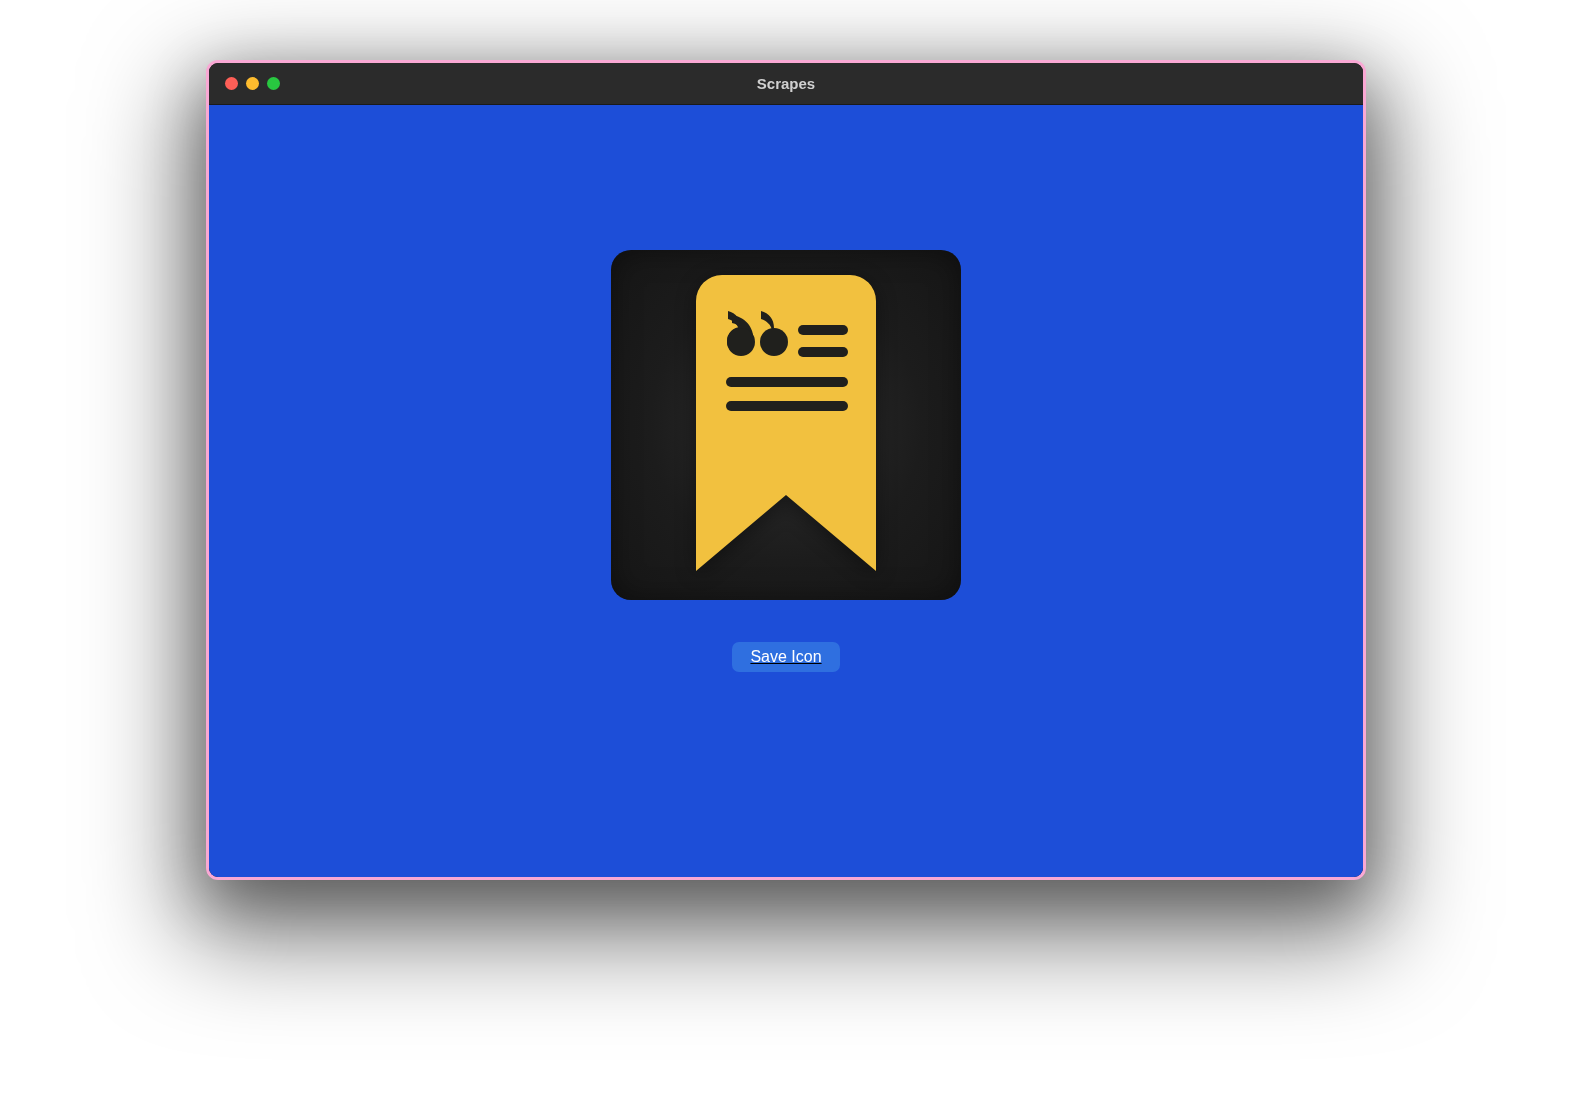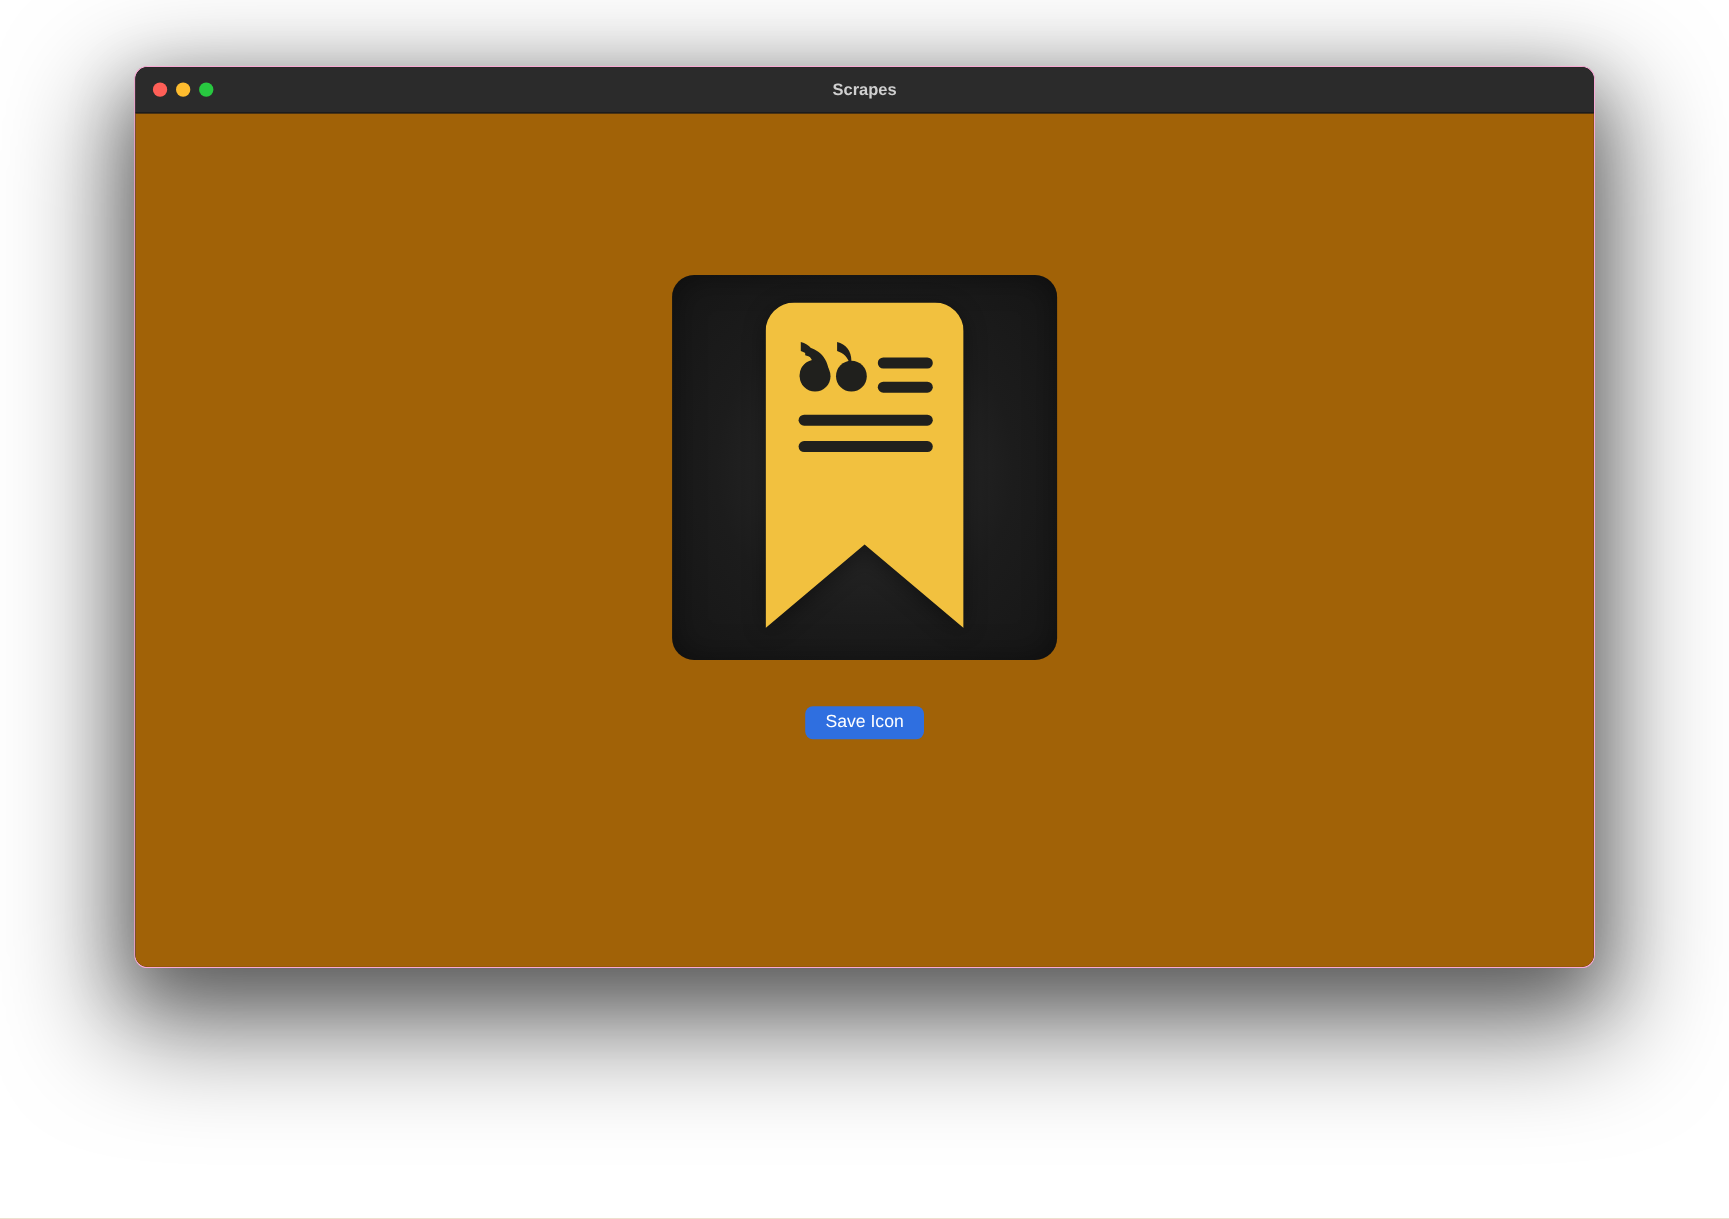--- a/index.html
+++ b/index.html
@@ -13,27 +13,28 @@
       height: 1108px;
       background: #ffffff;
       font-family: -apple-system, BlinkMacSystemFont, "Segoe UI", Helvetica, Arial, sans-serif;
       display: flex;
       align-items: flex-start;
       justify-content: center;
       padding-top: 60px;
     }
     
     .window {
-      width: 1328px;
+      width: 1160px;
       height: 820px;
       background: #141414;
       border-radius: 12px;
       box-shadow: 0 40px 100px 20px rgba(0,0,0,0.5), 0 20px 60px rgba(0,0,0,0.3);
       overflow: hidden;
-      border: 1px solid #f9a8d4;
+      border: 3px solid #f9a8d4;
+      text-decoration: underline;
     }
     
     .titlebar {
       height: 42px;
       background: #2b2b2b;
       display: flex;
       align-items: center;
       position: relative;
       border-bottom: 1px solid #1a1a1a;
     }
@@ -60,21 +61,21 @@
       right: 0;
       text-align: center;
       color: #d0d0d0;
       font-size: 15px;
       font-weight: 600;
       pointer-events: none;
     }
     
     .content {
       height: calc(100% - 42px);
-      background: #a16207;
+      background: #1d4ed8;
       display: flex;
       flex-direction: column;
       align-items: center;
       justify-content: center;
       gap: 42px;
       padding-bottom: 60px;
     }
     
     .icon-tile {
       width: 350px;

